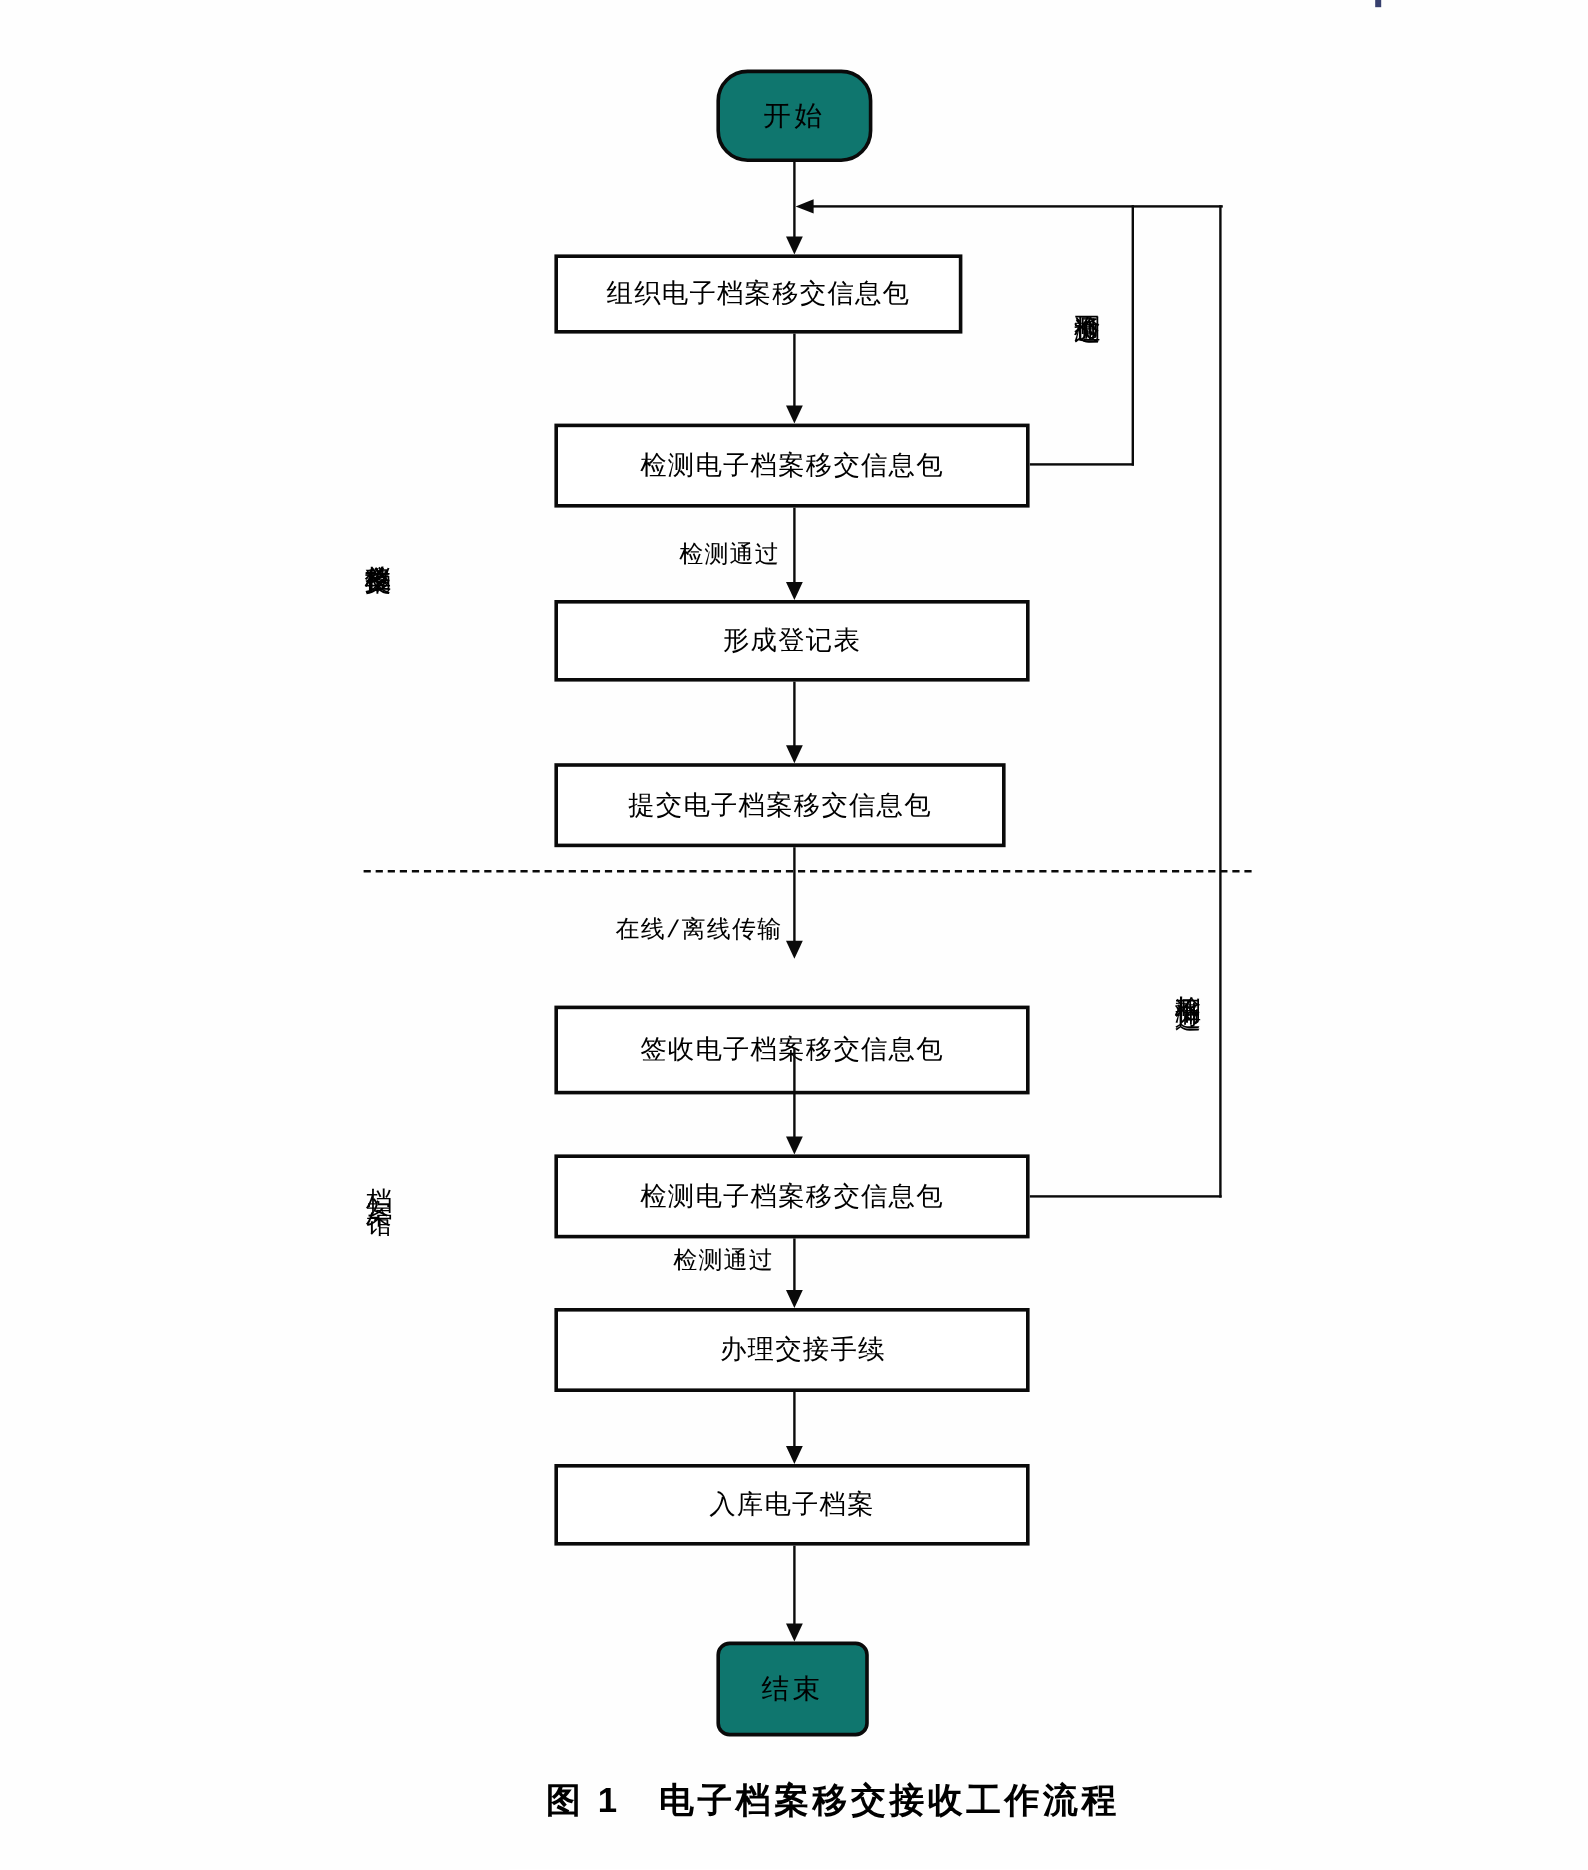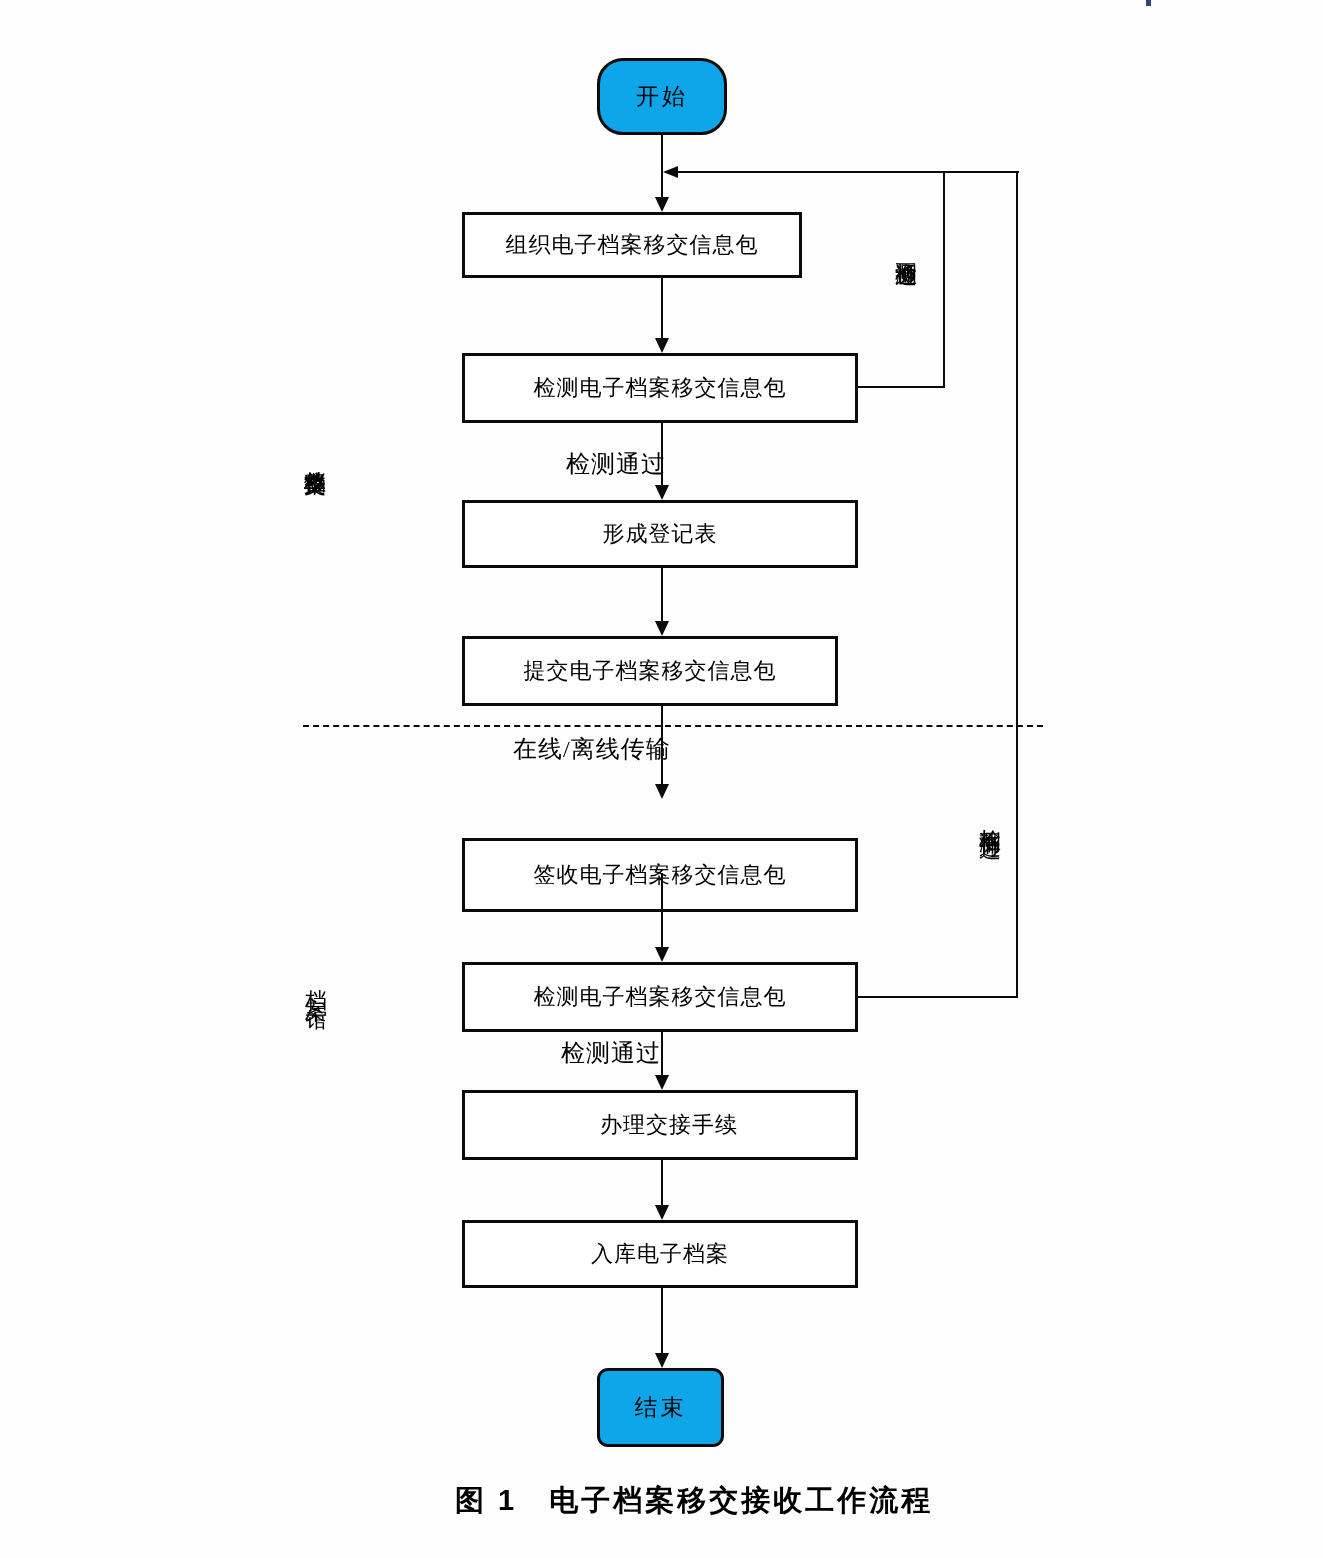--- a/index.html
+++ b/index.html
@@ -22,21 +22,21 @@
     justify-content: center;
     font-size: 22px;
     letter-spacing: 1px;
     white-space: nowrap;
   }
   .terminal {
     position: absolute;
     box-sizing: border-box;
     border: 3px solid #0a0a0a;
     border-radius: 26px;
-    background: #0ea5e9;
+    background: #0f766e;
     display: flex;
     align-items: center;
     justify-content: center;
     font-size: 23px;
     letter-spacing: 3px;
     white-space: nowrap;
   }
   .line { position: absolute; background: #0a0a0a; }
   .vline { width: 2px; }
   .hline { height: 2px; }
@@ -54,21 +54,21 @@
   }
   .arrow-left {
     position: absolute;
     width: 0; height: 0;
     border-top: 6px solid transparent;
     border-bottom: 6px solid transparent;
     border-right: 15px solid #0a0a0a;
   }
   .flabel {
     position: absolute;
-    font-size: 24px;
+    font-size: 20px;
     white-space: nowrap;
     letter-spacing: 1px;
   }
   .vlabel {
     position: absolute;
     writing-mode: vertical-rl;
     text-orientation: upright;
     font-size: 22px;
     line-height: 1;
     white-space: nowrap;
@@ -124,21 +124,21 @@
 
   <div class="line vline" style="left:661px; top:568px; height:54px;"></div>
   <div class="arrow-down" style="left:655px; top:621px;"></div>
 
   <div class="box" style="left:462px; top:636px; width:376px; height:70px;">提交电子档案移交信息包</div>
 
   <div class="dashed-line" style="left:303px; top:725px; width:740px;"></div>
 
   <div class="line vline" style="left:661px; top:706px; height:79px;"></div>
   <div class="arrow-down" style="left:655px; top:784px;"></div>
-  <div class="flabel" style="left:513px; top:733px;">在线/离线传输</div>
+  <div class="flabel" style="left:513px; top:761px;font-family:Liberation Mono, monospace;">在线/离线传输</div>
 
   <div class="box" style="left:462px; top:838px; width:396px; height:74px;">签收电子档案移交信息包</div>
 
   <div class="line vline" style="left:661px; top:873px; height:75px;"></div>
   <div class="arrow-down" style="left:655px; top:947px;"></div>
 
   <div class="box" style="left:462px; top:962px; width:396px; height:70px;">检测电子档案移交信息包</div>
 
   <div class="line vline" style="left:661px; top:1032px; height:44px;"></div>
   <div class="arrow-down" style="left:655px; top:1075px;"></div>

